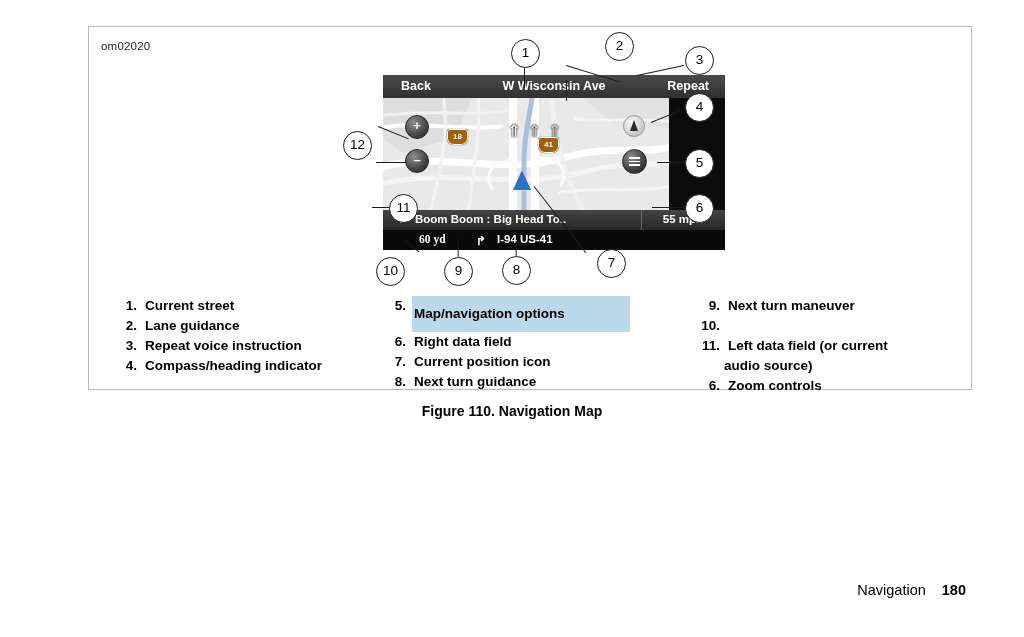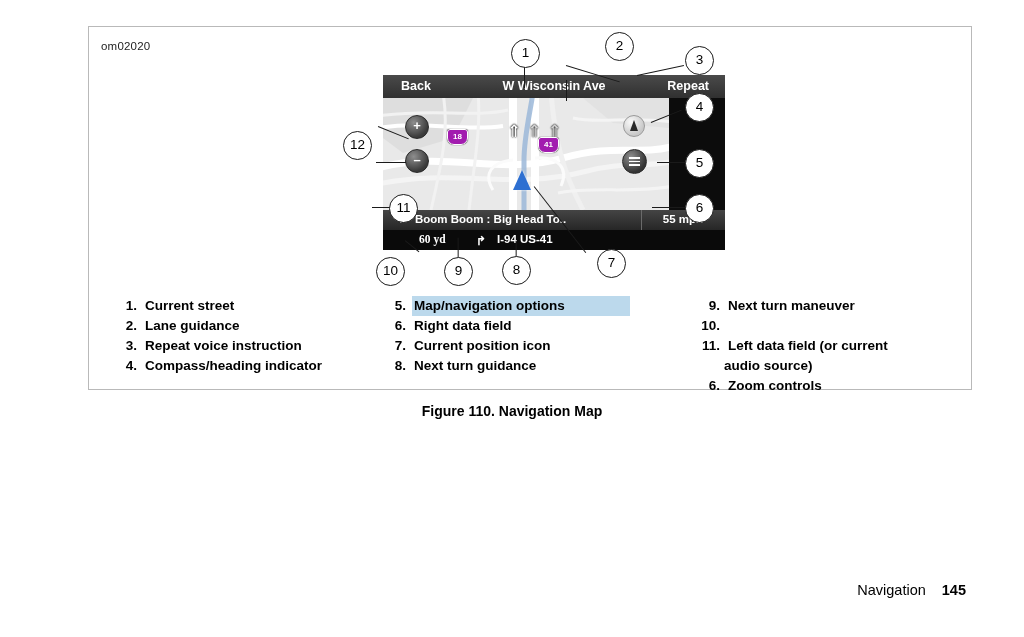--- a/index.html
+++ b/index.html
@@ -152,21 +152,21 @@
     display: block;
   }
   .options-btn i:nth-child(1){ top: 7px; }
   .options-btn i:nth-child(2){ top: 10.5px; }
   .options-btn i:nth-child(3){ top: 14px; }
 
   
   .shield {
     position: absolute;
     width: 19px; height: 14px;
-    background: #a21caf;
+    background: #a16207;
     border: 1.5px solid #ffffff;
     border-radius: 3px 3px 7px 7px;
     color: #fff;
     font-size: 8px;
     font-weight: bold;
     text-align: center;
     line-height: 13px;
     z-index: 7;
     box-shadow: 0 0 1px #000;
   }
@@ -264,21 +264,21 @@
   }
   .legend .num {
     width: 26px;
     text-align: right;
     padding-right: 8px;
     flex: none;
   }
   .legend .txt { flex: 1; }
   .legend .txt.hl {
     background: #bcd9ec;
-    padding: 0 2px;
+    padding: 8px 2px;
     margin-left: -2px;
   }
   .col1 { left: 111px; width: 240px; }
   .col2 { left: 380px; width: 250px; }
   .col3 { left: 690px; width: 250px; }
   .col3 .num { width: 30px; }
   .legend .cont { padding-left: 34px; }
 
   .fig-caption {
     position: absolute;
@@ -457,14 +457,14 @@
   <div class="row">
     <span class="num">6.</span>
     <span class="txt">Zoom controls</span>
   </div>
 </div>
 
 <div class="fig-caption">Figure 110. Navigation Map</div>
 
 <div class="footer">
   <span class="sec">Navigation</span>
-  <span class="pg">145</span>
+  <span class="pg">180</span>
 </div>
 
 </body></html>

